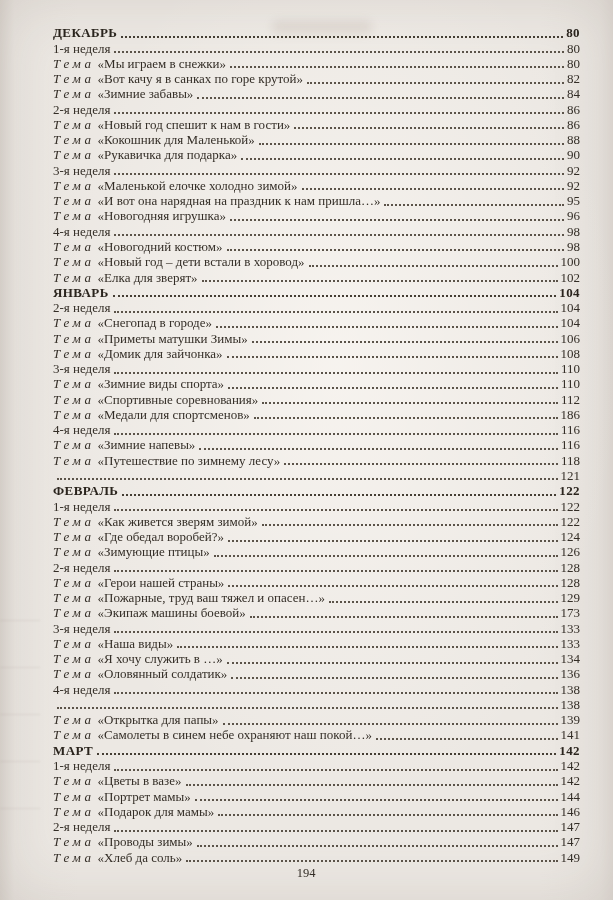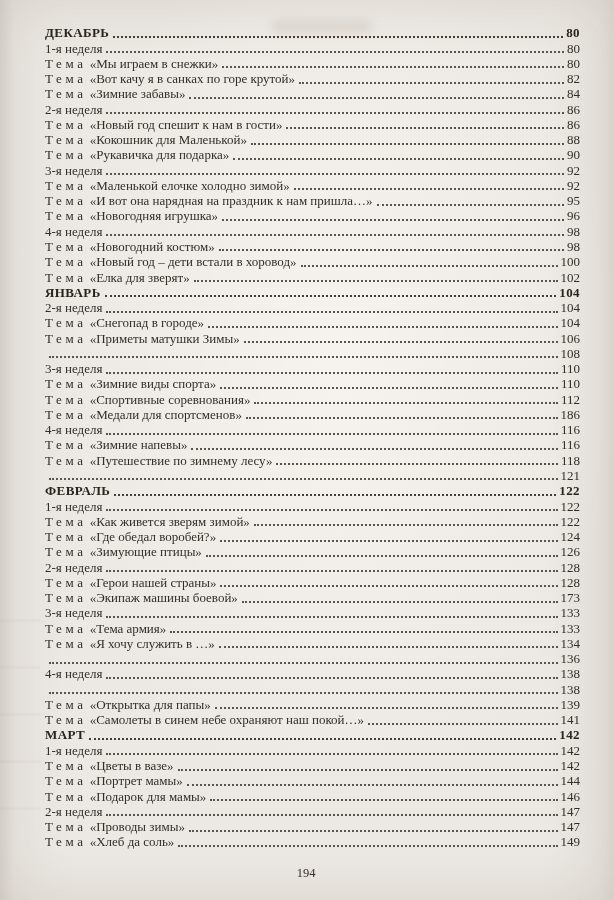--- a/index.html
+++ b/index.html
@@ -47,20 +47,21 @@
       180deg,
       rgba(150,138,126,0.16) 0 1px,
       rgba(0,0,0,0) 1px 47px
     );
     filter: blur(1px);
     pointer-events: none;
   }
   .toc {
     position: relative;
     z-index: 2;
+    margin-left: 8px;
   }
   .toc-row {
     display: flex;
     align-items: flex-end;
     height: 15.27px;
     font-size: 13px;
     line-height: 15px;
     color: #332d26;
     white-space: nowrap;
   }
@@ -78,20 +79,21 @@
   }
   .toc-row.month {
     font-weight: bold;
     color: #2a241d;
     letter-spacing: 0.4px;
   }
   .toc-row.month .leader { border-bottom-color: #443d33; }
   .prefix {
     letter-spacing: 0.28em;
     margin-right: 3px;
+    font-style: italic;
   }
   .footer {
     position: absolute;
     left: 45px;
     right: 46px;
     top: 866px;
     text-align: center;
     font-size: 12.5px;
     color: #332d26;
     z-index: 2;
@@ -203,20 +205,21 @@
         <span class="label"><span class="prefix">Тема</span><span class="title">«Снегопад в городе»</span></span>
         <span class="leader"></span>
         <span class="pagenum">104</span>
       </div>
       <div class="toc-row theme">
         <span class="label"><span class="prefix">Тема</span><span class="title">«Приметы матушки Зимы»</span></span>
         <span class="leader"></span>
         <span class="pagenum">106</span>
       </div>
       <div class="toc-row theme">
+        <span class="label"><span class="prefix">Тема</span><span class="title">«Домик для зайчонка»</span></span>
         <span class="leader"></span>
         <span class="pagenum">108</span>
       </div>
       <div class="toc-row week">
         <span class="label">3-я неделя</span>
         <span class="leader"></span>
         <span class="pagenum">110</span>
       </div>
       <div class="toc-row theme">
         <span class="label"><span class="prefix">Тема</span><span class="title">«Зимние виды спорта»</span></span>
@@ -281,40 +284,46 @@
         <span class="label">2-я неделя</span>
         <span class="leader"></span>
         <span class="pagenum">128</span>
       </div>
       <div class="toc-row theme">
         <span class="label"><span class="prefix">Тема</span><span class="title">«Герои нашей страны»</span></span>
         <span class="leader"></span>
         <span class="pagenum">128</span>
       </div>
       <div class="toc-row theme">
+        <span class="label"><span class="prefix">Тема</span><span class="title">«Пожарные, труд ваш тяжел и опасен…»</span></span>
+        <span class="leader"></span>
+        <span class="pagenum">129</span>
+      </div>
+      <div class="toc-row theme">
         <span class="label"><span class="prefix">Тема</span><span class="title">«Экипаж машины боевой»</span></span>
         <span class="leader"></span>
         <span class="pagenum">173</span>
       </div>
       <div class="toc-row week">
         <span class="label">3-я неделя</span>
         <span class="leader"></span>
         <span class="pagenum">133</span>
       </div>
       <div class="toc-row theme">
-        <span class="label"><span class="prefix">Тема</span><span class="title">«Тема армия»</span></span>
+        <span class="label"><span class="prefix">Тема</span><span class="title">«Наша виды»</span></span>
         <span class="leader"></span>
         <span class="pagenum">133</span>
       </div>
       <div class="toc-row theme">
         <span class="label"><span class="prefix">Тема</span><span class="title">«Я хочу служить в …»</span></span>
         <span class="leader"></span>
         <span class="pagenum">134</span>
       </div>
       <div class="toc-row theme">
+        <span class="label"><span class="prefix">Тема</span><span class="title">«Оловянный солдатик»</span></span>
         <span class="leader"></span>
         <span class="pagenum">136</span>
       </div>
       <div class="toc-row week">
         <span class="label">4-я неделя</span>
         <span class="leader"></span>
         <span class="pagenum">138</span>
       </div>
       <div class="toc-row theme">
         <span class="leader"></span>

